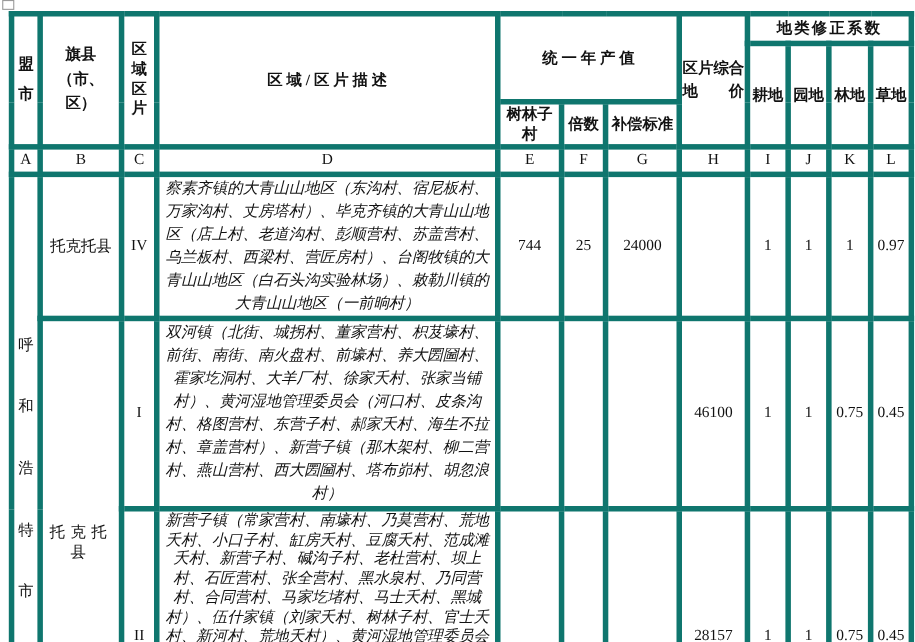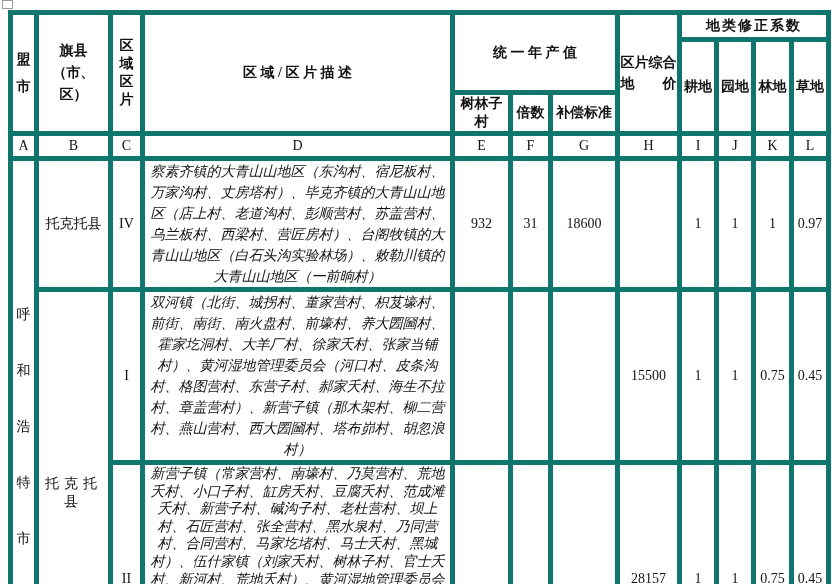--- a/index.html
+++ b/index.html
@@ -100,38 +100,38 @@
 
     <tr class="r-d1">
       <td rowspan="3" class="pre city-cell">呼
 和
 浩
 特
 市</td>
       <td>托克托县</td>
       <td class="num">IV</td>
       <td class="desc">察素齐镇的大青山山地区（东沟村、宿尼板村、万家沟村、丈房塔村）、毕克齐镇的大青山山地区（店上村、老道沟村、彭顺营村、苏盖营村、乌兰板村、西梁村、营匠房村）、台阁牧镇的大青山山地区（白石头沟实验林场）、敕勒川镇的大青山山地区（一前晌村）</td>
-      <td class="num">932</td>
-      <td class="num">31</td>
-      <td class="num">18600</td>
+      <td class="num">744</td>
+      <td class="num">25</td>
+      <td class="num">24000</td>
       <td class="num"></td>
       <td class="num">1</td>
       <td class="num">1</td>
       <td class="num">1</td>
       <td class="num">0.97</td>
     </tr>
 
     <tr class="r-d2">
       <td rowspan="2" class="county-spaced">托克托县</td>
       <td class="num">I</td>
       <td class="desc">双河镇（北街、城拐村、董家营村、枳芨壕村、前街、南街、南火盘村、前壕村、养大圐圙村、霍家圪洞村、大羊厂村、徐家夭村、张家当铺村）、黄河湿地管理委员会（河口村、皮条沟村、格图营村、东营子村、郝家夭村、海生不拉村、章盖营村）、新营子镇（那木架村、柳二营村、燕山营村、西大圐圙村、塔布峁村、胡忽浪村）</td>
       <td class="num"></td>
       <td class="num"></td>
       <td class="num"></td>
-      <td class="num">15500</td>
+      <td class="num">46100</td>
       <td class="num">1</td>
       <td class="num">1</td>
       <td class="num">0.75</td>
       <td class="num">0.45</td>
     </tr>
 
     <tr class="r-d3">
       <td class="num">II</td>
       <td class="desc tight">新营子镇（常家营村、南壕村、乃莫营村、荒地夭村、小口子村、缸房夭村、豆腐夭村、范成滩夭村、新营子村、碱沟子村、老杜营村、坝上村、石匠营村、张全营村、黑水泉村、乃同营村、合同营村、马家圪堵村、马士夭村、黑城村）、伍什家镇（刘家夭村、树林子村、官士夭村、新河村、荒地夭村）、黄河湿地管理委员会（把栅村、哈拉板申村、碾子湾村、中滩村、什四份子村、柳林滩村、河上营村、下滩村）、双河镇（张四壕村、苗家当铺村、郝家当铺村）、五申镇（祝乐沁村、左家营村、团结村、二间房村、五申村、伞盖村、大井壕村）、古城镇（永胜域村、什力圪图村、西黑沙图村）</td>
       <td class="num"></td>

